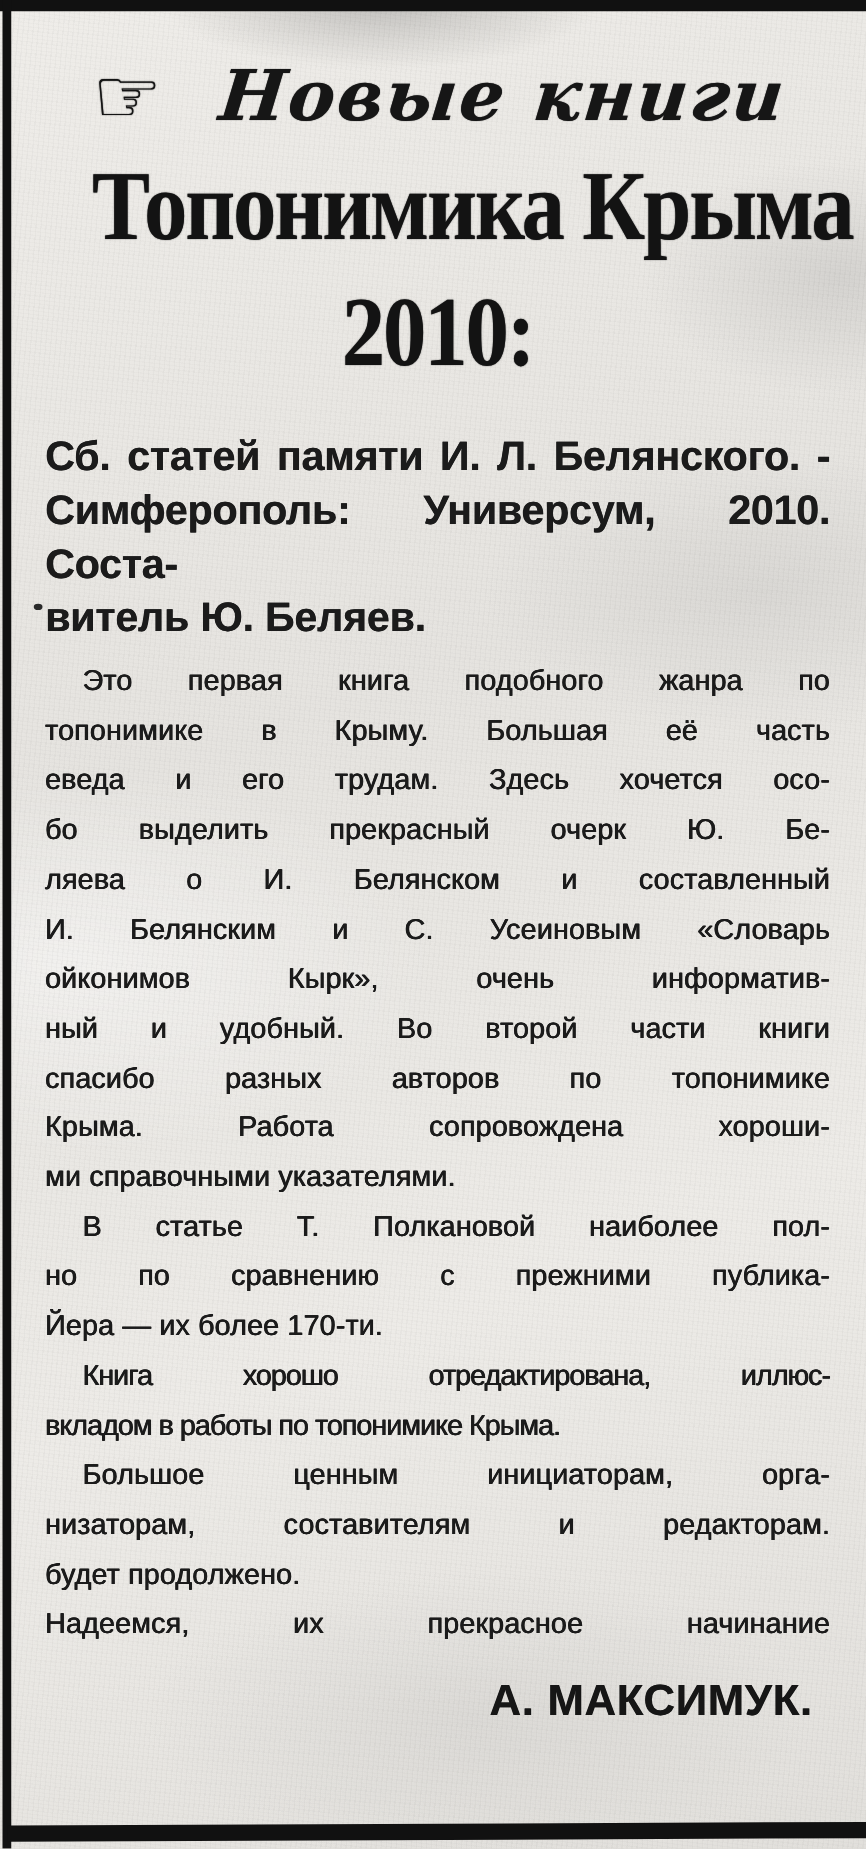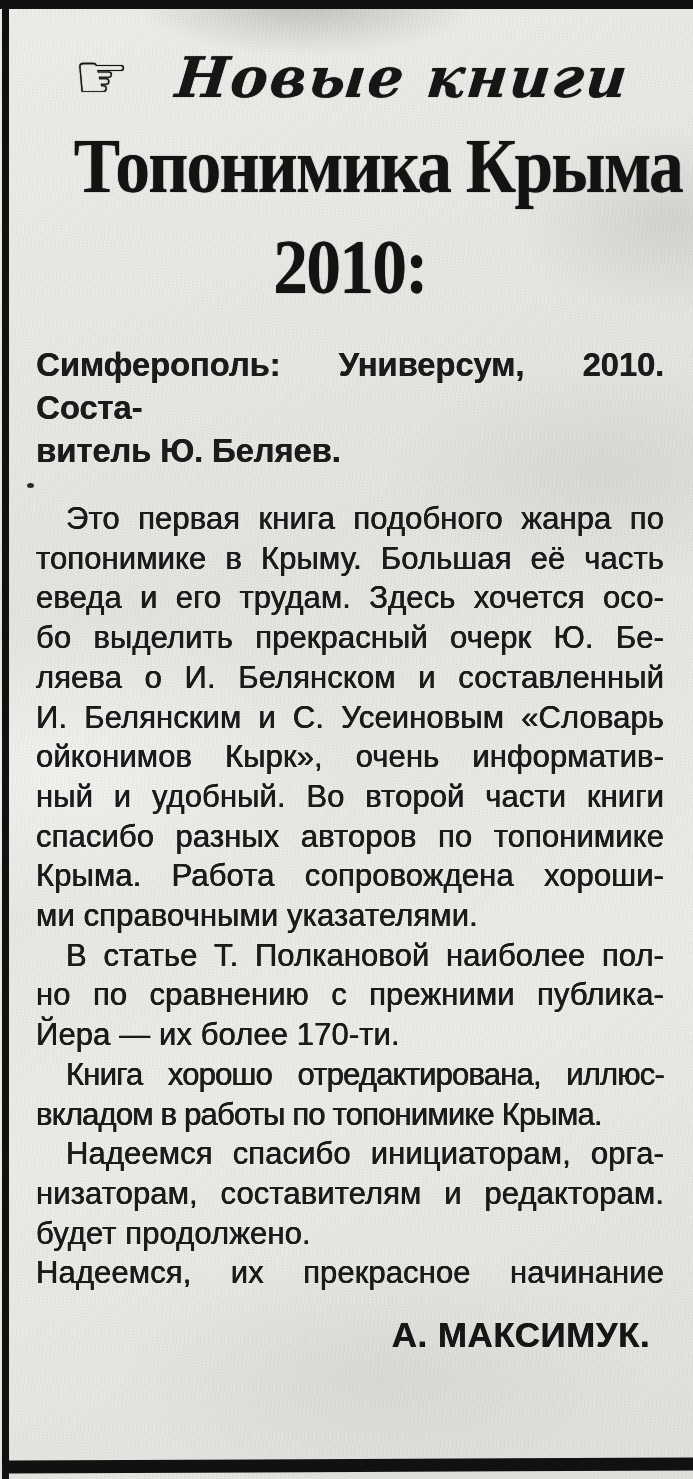--- a/index.html
+++ b/index.html
@@ -55,21 +55,21 @@
     color:#131313;
     letter-spacing:-2px;
     transform:scaleX(0.88);
     transform-origin:50% 0;
     text-shadow:0 0 1px rgba(10,10,10,0.85);
     white-space:nowrap;
   }
 
   .lede{margin-top:26px;font-weight:bold;font-size:33px;line-height:43px;letter-spacing:-0.2px;
         text-shadow:0.3px 0 0 currentColor;}
-  .body-text{margin-top:27px;font-size:31px;line-height:39.7px;letter-spacing:0.1px;
+  .body-text{margin-top:10px;font-size:23px;line-height:39.7px;letter-spacing:0.1px;
         text-shadow:0.35px 0 0 currentColor, -0.2px 0 0 currentColor;}
   .line{text-align:justify;text-align-last:justify;white-space:normal;}
   .line.last{text-align-last:left;}
   .line.indent{text-indent:30px;}
   .tight{letter-spacing:-0.8px;}
 
   .signature{
     margin-top:22px;
     text-align:right;
     padding-right:14px;
@@ -95,20 +95,21 @@
       <span class="hand">☞</span>
       <span class="kicker-label">Новые книги</span>
     </div>
 
     <h1 class="headline">
       <div>Топонимика Крыма —</div>
       <div>2010:</div>
     </h1>
 
     <div class="lede">
+      <div class="line">Сб. статей памяти И. Л. Белянского. -</div>
       <div class="line">Симферополь: Универсум, 2010. Соста-</div>
       <div class="line last">витель Ю. Беляев.</div>
     </div>
 
     <div class="body-text">
 
       <div>
         <div class="line indent">Это первая книга подобного жанра по</div>
         <div class="line">топонимике в Крыму. Большая её часть</div>
         <div class="line">еведа и его трудам. Здесь хочется осо-</div>
@@ -127,21 +128,21 @@
         <div class="line">но по сравнению с прежними публика-</div>
         <div class="line last">Йера — их более 170-ти.</div>
       </div>
 
       <div class="tight">
         <div class="line indent">Книга хорошо отредактирована, иллюс-</div>
         <div class="line last">вкладом в работы по топонимике Крыма.</div>
       </div>
 
       <div>
-        <div class="line indent">Надеемся спасибо инициаторам, орга-</div>
+        <div class="line indent">Большое ценным инициаторам, орга-</div>
         <div class="line">низаторам, составителям и редакторам.</div>
         <div class="line last">будет продолжено.</div>
         <div class="line">Надеемся, их прекрасное начинание</div>
       </div>
 
     </div>
 
     <div class="signature">А. МАКСИМУК.</div>
 
   </div>

